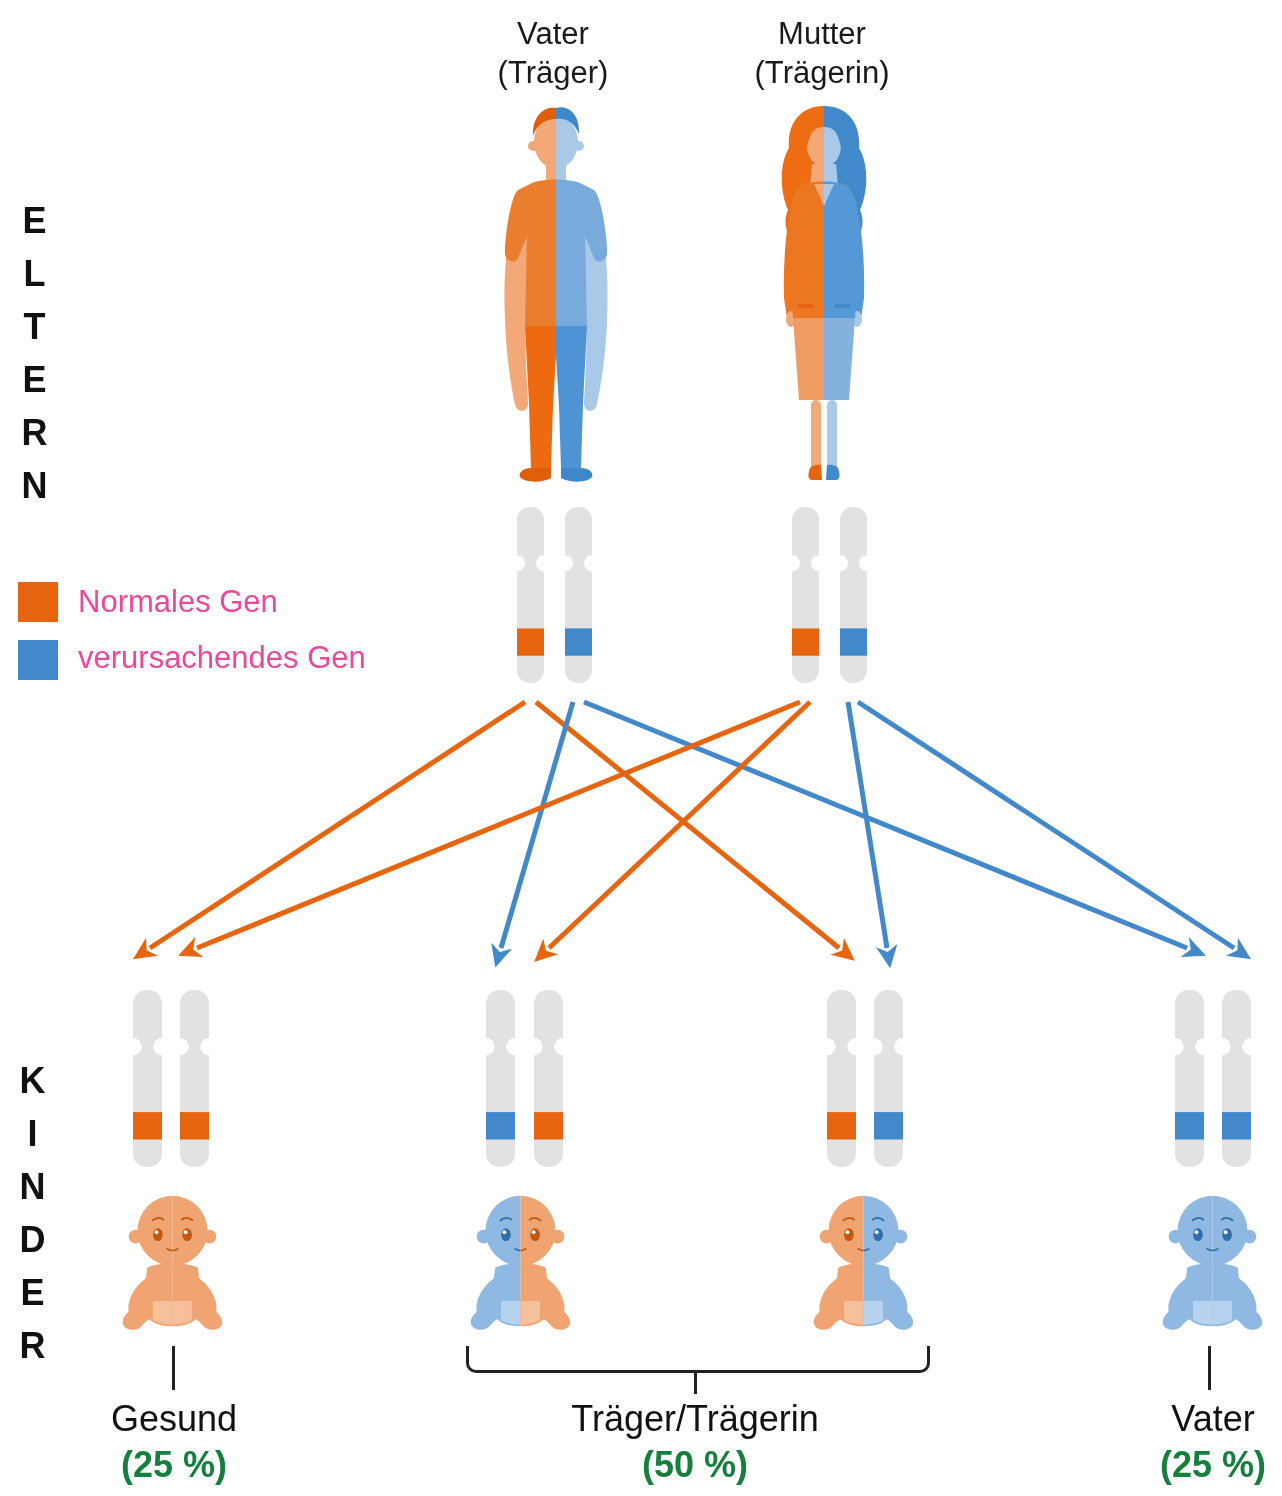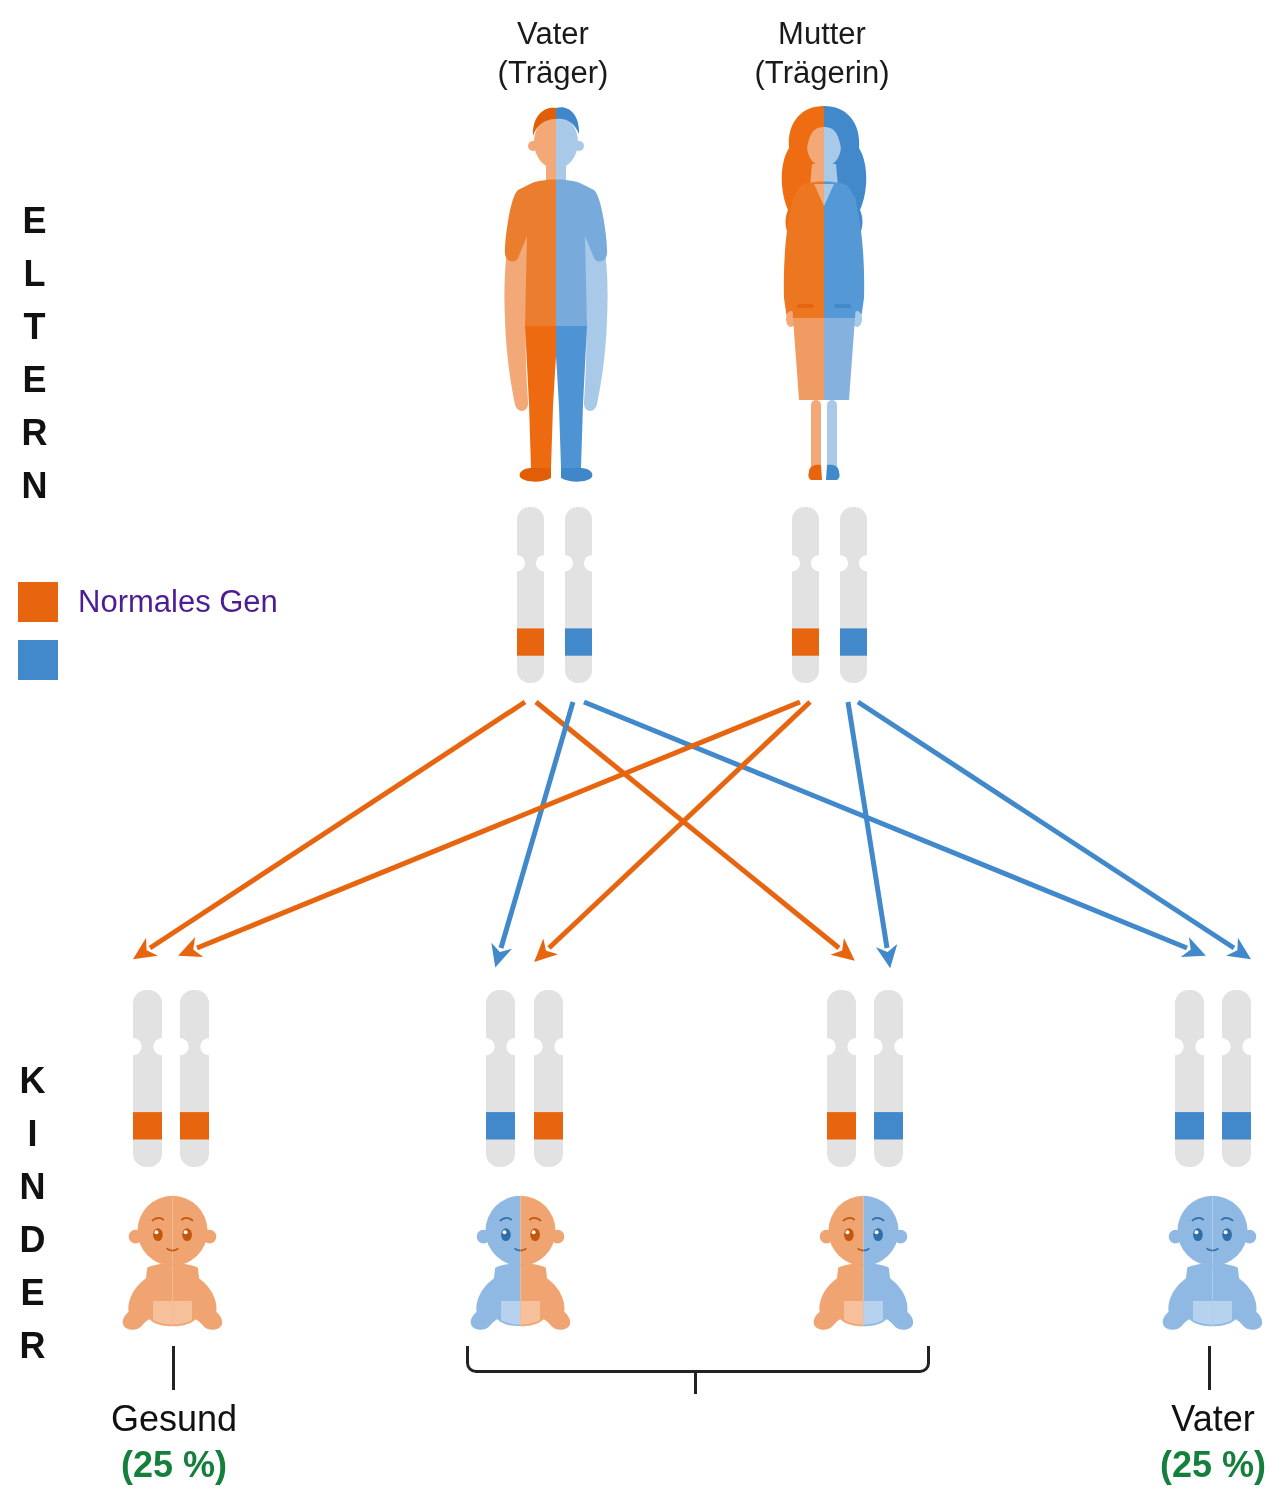--- a/index.html
+++ b/index.html
@@ -22,21 +22,21 @@
   .parent-label.father{left:423px;}
   .parent-label.mother{left:692px;}
 
   
   .legend-row{position:absolute;left:18px;display:flex;align-items:flex-start;}
   .legend-row.row1{top:582px;align-items:center;}
   .legend-row.row2{top:640px;}
   .swatch{width:40px;height:40px;flex:0 0 40px;}
   .swatch-orange{background:var(--orange);}
   .swatch-blue{background:var(--blue);}
-  .legend-text{margin-left:20px;font-size:31px;line-height:36px;color:#4c1d95;white-space:nowrap;}
+  .legend-text{margin-left:20px;font-size:31px;line-height:36px;color:#ec4899;white-space:nowrap;}
 
   
   .layer{position:absolute;left:0;top:0;}
   .figure{position:absolute;}
   .half-orange-man{--hair:#E05E08;--skin:#F2A877;--cloth:#EB7E2E;--pant:#EE6A10;--shoe:#E05E08;}
   .half-blue-man{--hair:#3F87C9;--skin:#A9C9E8;--cloth:#79AADC;--pant:#4E93D4;--shoe:#3F87C9;}
   .half-orange-woman{--hair:#EE6C12;--skin:#F2A877;--cloth:#ED7721;--skirt:#F09B61;--shoe:#E8650F;}
   .half-blue-woman{--hair:#4289CB;--skin:#A9C9E8;--cloth:#5598D6;--skirt:#85B1DF;--shoe:#4289CB;}
   .tone-orange{--skin:#F0A471;--skin2:#F5C09A;--eye:#C2570D;}
   .tone-blue{--skin:#8FB9E2;--skin2:#B7D2EE;--eye:#2F6EA8;}
@@ -166,20 +166,21 @@
     <use href="#mother-shape" xlink:href="#mother-shape" clip-path="url(#mR)" class="half-blue-woman"></use>
   </svg>
 
   <div class="legend-row row1">
     <div class="swatch swatch-orange"></div>
     <div class="legend-text">Normales Gen</div>
   </div>
   <div class="legend-row row2">
     <div class="swatch swatch-blue"></div>
     <div class="legend-text">
+      <div>verursachendes Gen</div>
     </div>
   </div>
 
   <svg id="diagram-svg" class="layer" width="1282" height="1496" viewBox="0 0 1282 1496">
       <g>
         <rect x="517" y="507" width="27" height="176" rx="12.4" fill="#E2E2E2"></rect>
         <rect x="517" y="628.4" width="27" height="27.3" fill="#E8650F"></rect>
         <circle cx="517" cy="563.3" r="8.1" fill="#fff"></circle>
         <circle cx="544" cy="563.3" r="8.1" fill="#fff"></circle>
       </g>
@@ -278,18 +279,22 @@
 
   <div class="tick t-gesund"></div>
   <div class="bracket"></div>
   <div class="bracket-tick"></div>
   <div class="tick t-krank"></div>
 
   <div class="outcome o1">
     <div class="o-label">Gesund</div>
     <div class="o-pct">(25 %)</div>
   </div>
+  <div class="outcome o2">
+    <div class="o-label">Träger/Trägerin</div>
+    <div class="o-pct">(50 %)</div>
+  </div>
   <div class="outcome o3">
     <div class="o-label">Vater</div>
     <div class="o-pct">(25 %)</div>
   </div>
 
 </div>
 
 </body></html>

